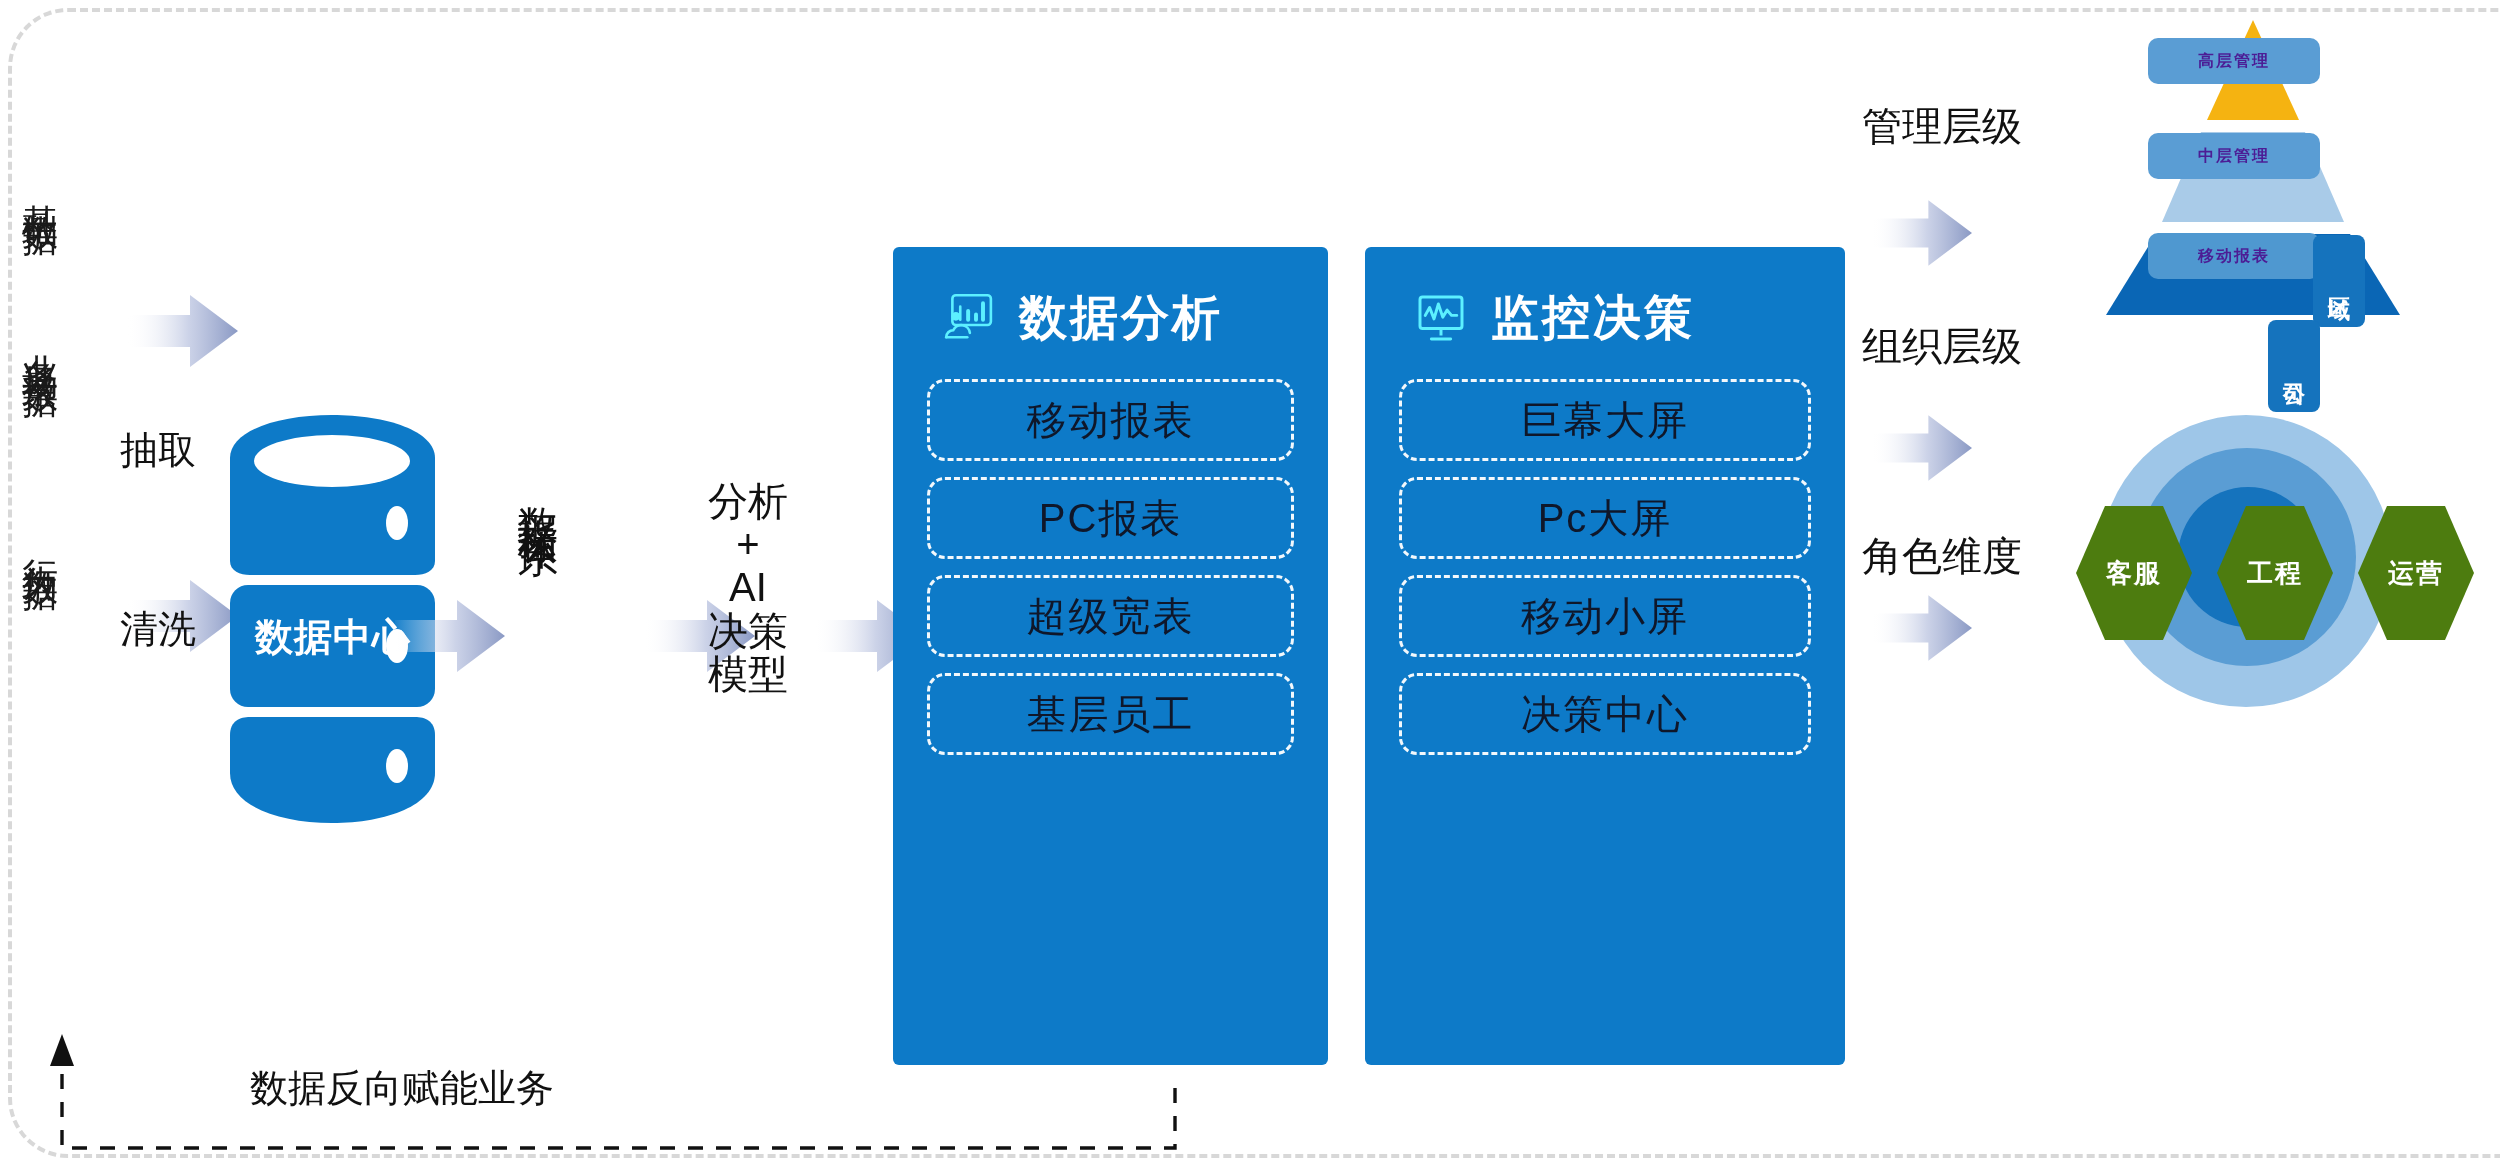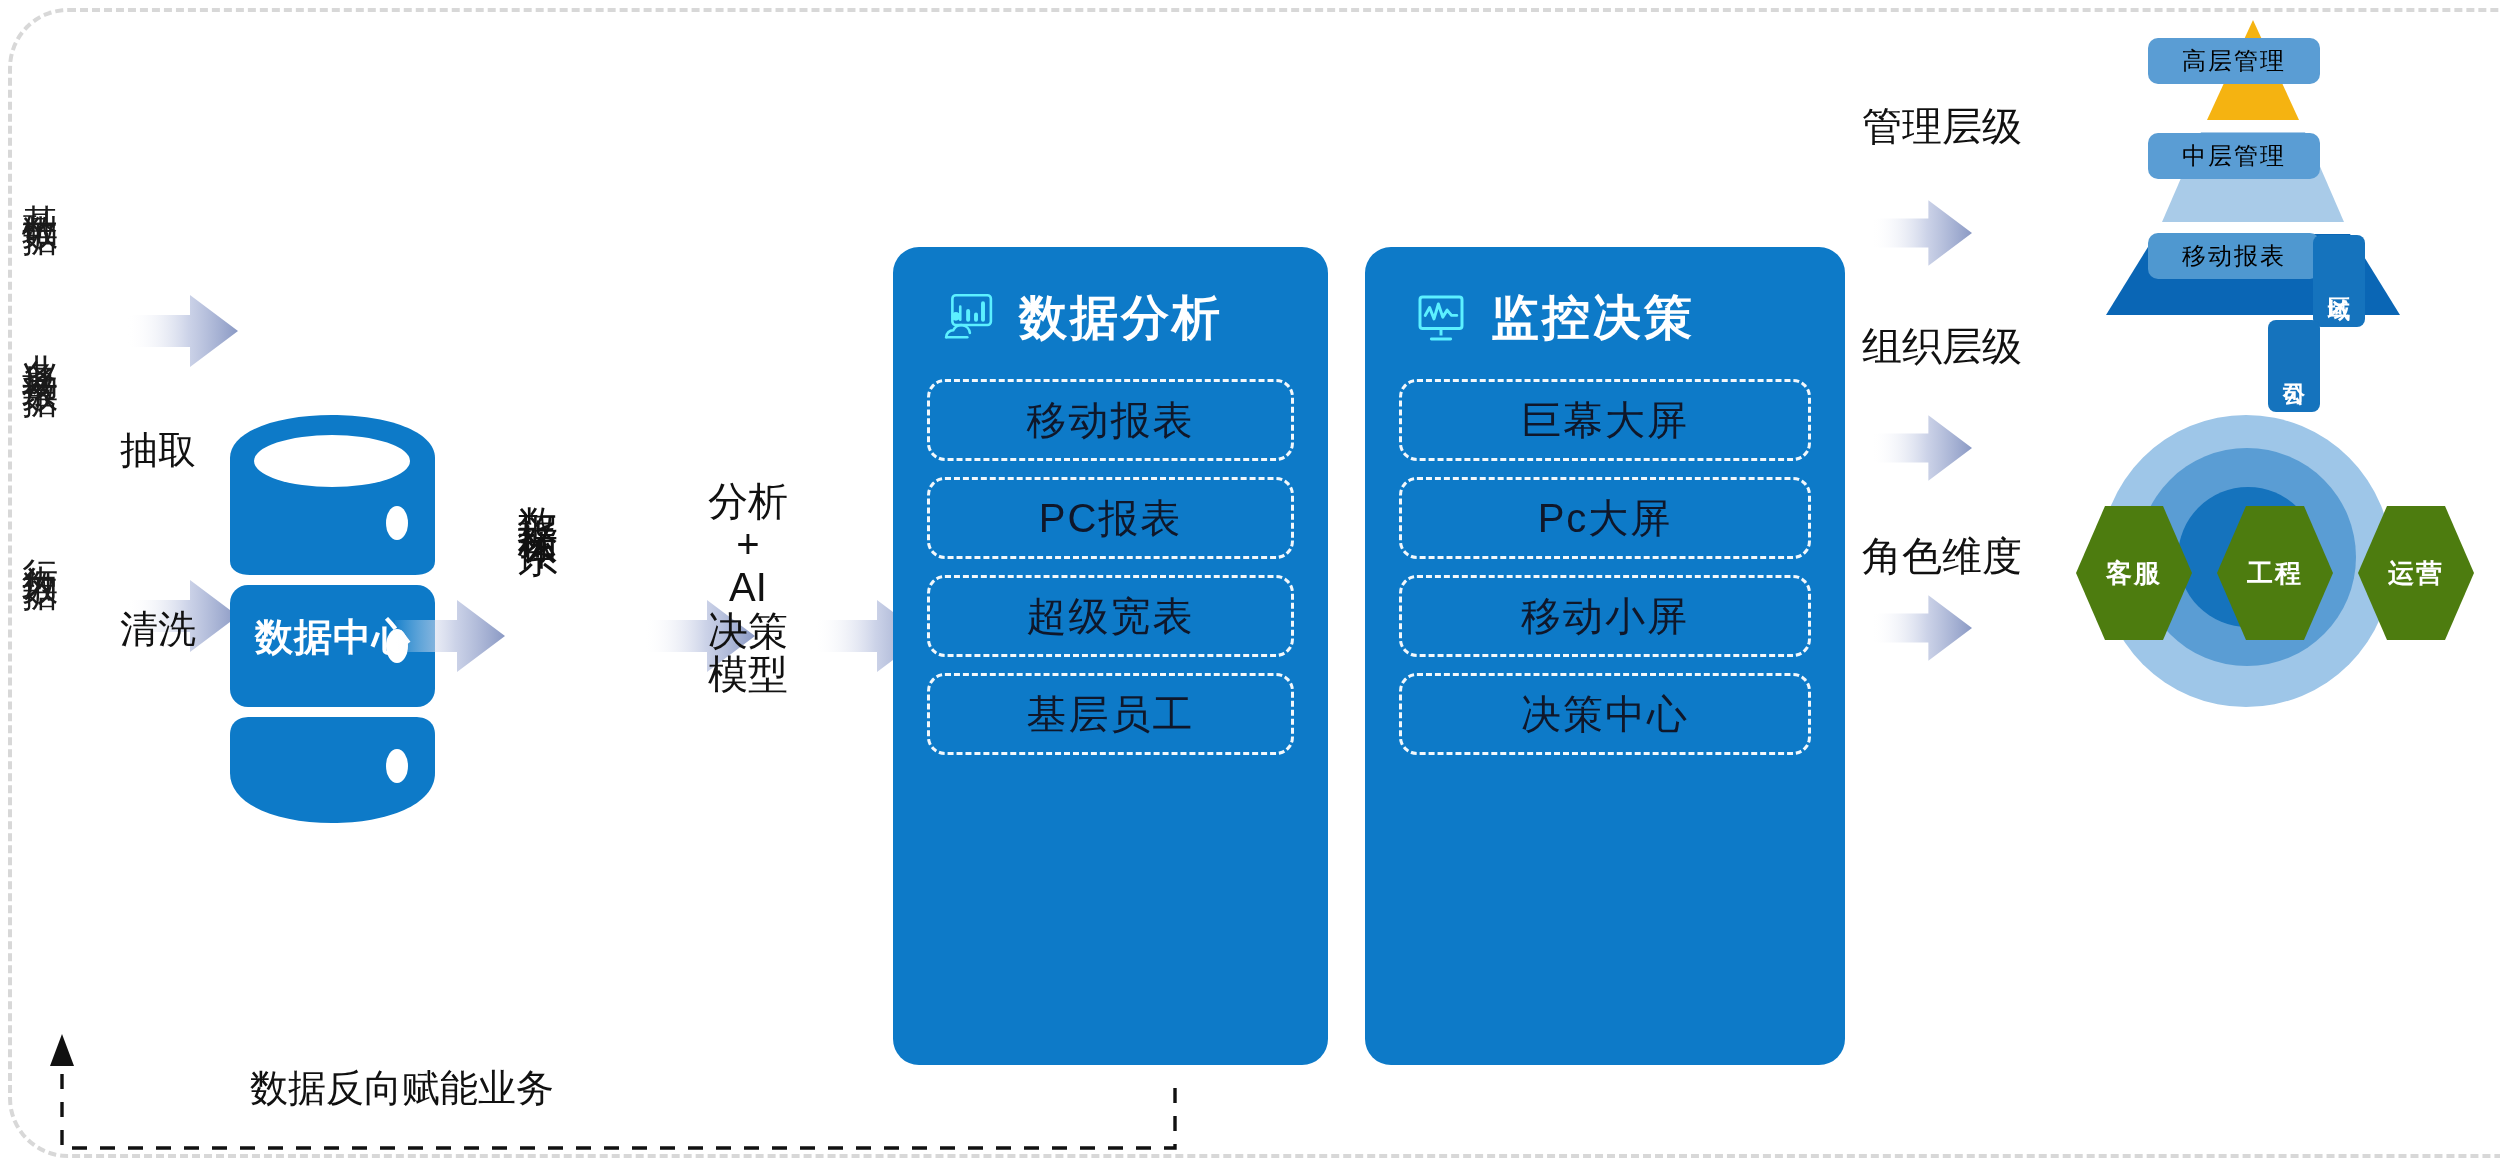--- a/index.html
+++ b/index.html
@@ -68,21 +68,21 @@
     font-size:38px;
     font-weight:700;
     letter-spacing:1px;
     white-space:nowrap;
   }
 
   
   .card{
     position:absolute;
     background:#0d7ac8;
-    border-radius:26px;
+    border-radius:6px;
     box-sizing:border-box;
     padding:28px 34px 30px 34px;
   }
   .card-head{
     display:flex;
     align-items:center;
     gap:22px;
     height:86px;
     padding-left:14px;
   }
@@ -116,21 +116,21 @@
     letter-spacing:2px;
     white-space:nowrap;
   }
 
   
   .pyr-wrap{position:absolute;}
   .pyr-chip{
     position:absolute;
     border-radius:10px;
     display:flex;align-items:center;justify-content:center;
-    color:#000000;font-size:24px;font-weight:400;letter-spacing:2px;
+    color:#4c1d95;font-size:16px;font-weight:700;letter-spacing:2px;
     white-space:nowrap;
   }
 
   
   .circ{
     position:absolute;
     border-radius:50%;
   }
   .circ-chip{
     position:absolute;

